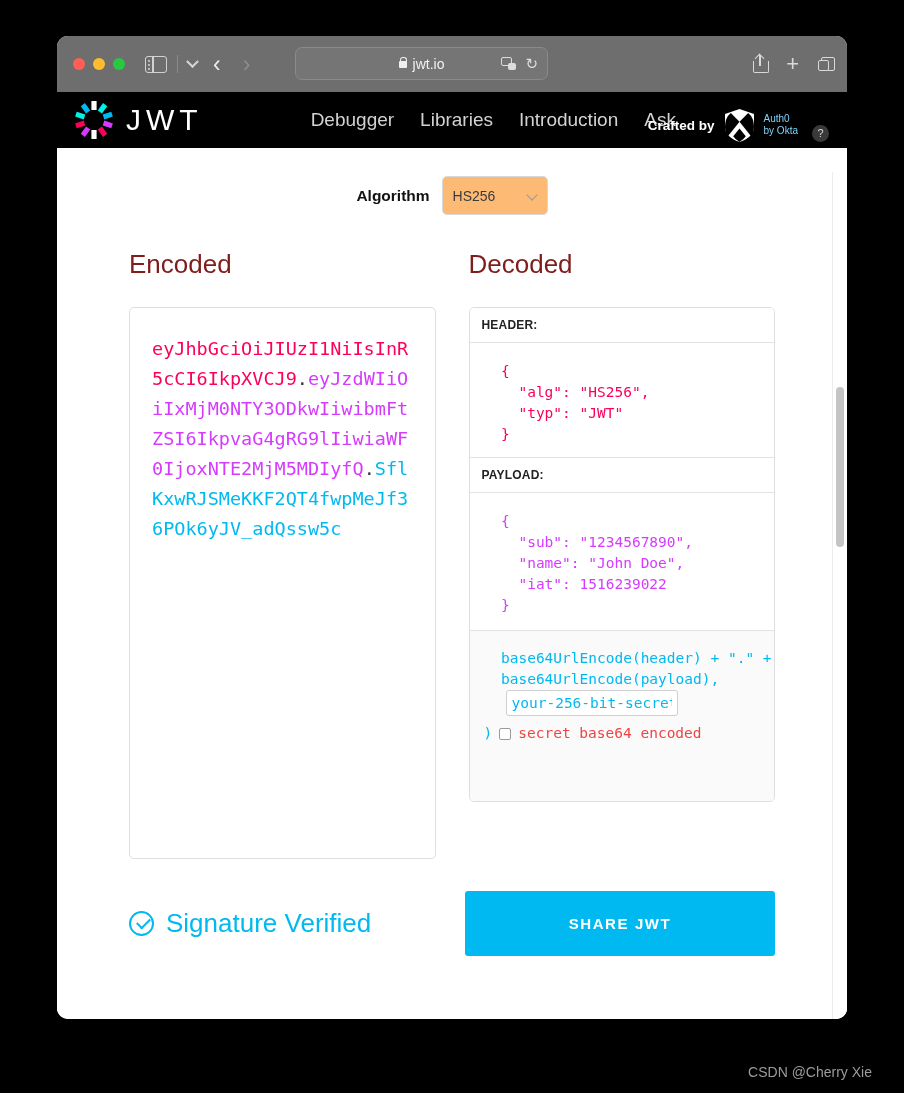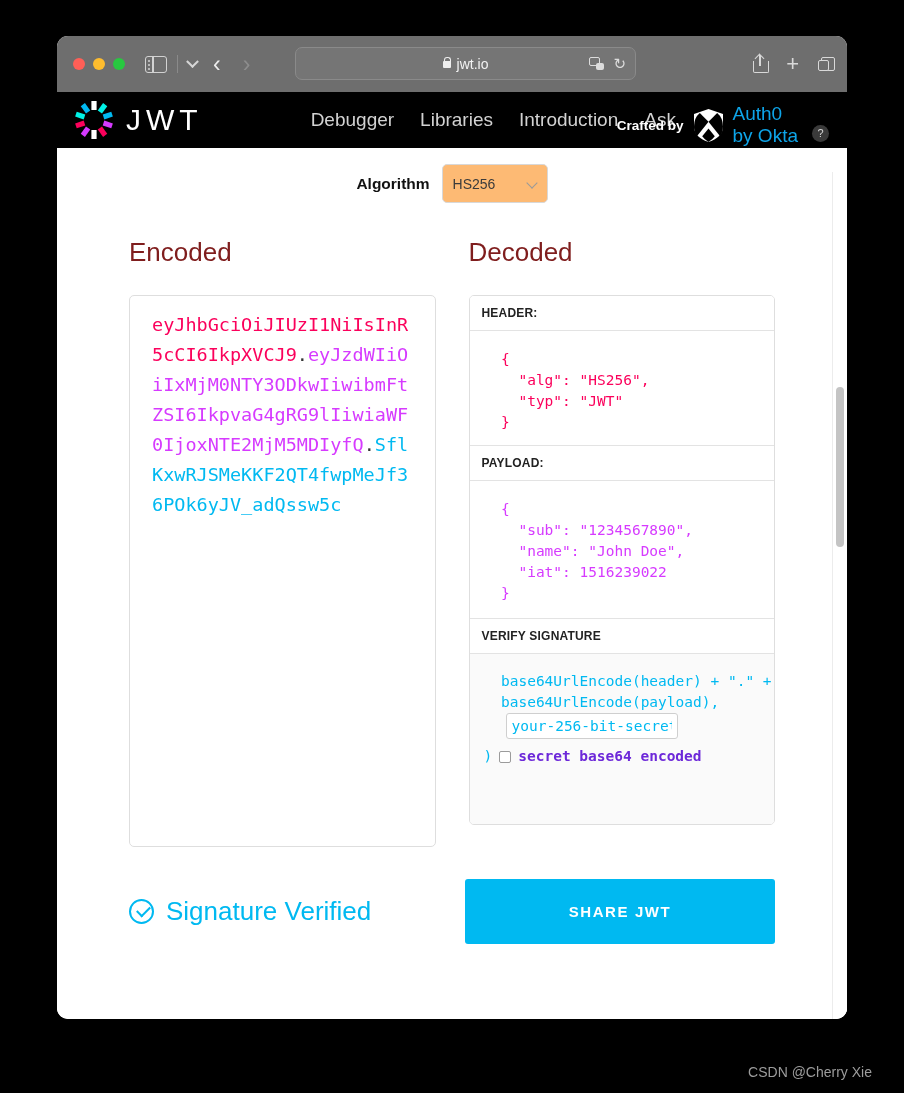--- a/index.html
+++ b/index.html
@@ -44,21 +44,21 @@
     box-shadow: 0 4px 0 #d8d8d8, 0 8px 0 #d8d8d8;
   }
   .divider-v { width: 1px; height: 18px; background: #8a8a8a; margin: 0 10px; }
   .chev-d { width: 9px; height: 9px; border-right: 2px solid #dcdcdc; border-bottom: 2px solid #dcdcdc; transform: rotate(45deg) translate(-2px,-2px); }
   .arrow { font-size: 23px; line-height: 1; font-weight: 300; }
   .arrow.back { color: #ededed; margin-left: 16px; }
   .arrow.fwd { color: #8d8d8d; margin-left: 22px; }
 
   .urlbar {
     position: absolute; left: 238px; top: 11px;
-    width: 341px; height: 33px;
+    width: 253px; height: 33px;
     background: #757575; border: 1px solid #8a8a8a; border-radius: 7px;
     display: flex; align-items: center; justify-content: center;
     color: #f2f2f2; font-size: 14px;
   }
   .url-center { display: flex; align-items: center; gap: 6px; }
   .lock {
     width: 8px; height: 7px; background: #eee; border-radius: 1px; position: relative; margin-top: 2px;
   }
   .lock::before {
     content: ""; position: absolute; left: 1.6px; top: -4px;
@@ -97,51 +97,51 @@
   .logo-wrap { display: flex; align-items: center; gap: 13px; }
   .logo-mark { width: 38px; height: 38px; position: relative; }
   .logo-word { font-size: 30px; color: #fff; letter-spacing: 5px; font-weight: 400; }
 
   .nav { display: flex; gap: 26px; margin-left: 108px; }
   .nav a { color: #d2d2d2; font-size: 19px; text-decoration: none; }
 
   .crafted { position: absolute; right: 18px; display: flex; align-items: center; gap: 10px; margin-top: 10px; }
   .crafted-label { color: #fff; font-size: 13.5px; font-weight: bold; }
   .okta-shield { width: 29px; height: 33px; }
-  .okta-text { color: #0ea5e9; font-size: 19px; line-height: 1.16; }
+  .okta-text { color: #7dd3fc; font-size: 10px; line-height: 1.16; }
   .help-badge {
     width: 17px; height: 17px; border-radius: 50%; background: #3a3a3a;
     color: #d6d6d6; font-size: 11px; display: flex; align-items: center; justify-content: center;
     margin-left: 4px; margin-top: 16px;
   }
 
   .algo-row {
     display: flex; align-items: center; justify-content: center; gap: 12px;
-    padding-top: 16px;
+    padding-top: 28px;
   }
   .algo-label { font-size: 15.5px; font-weight: bold; color: #111; }
   .algo-select {
     width: 106px; height: 39px; border: 1px solid #d8d8d8; border-radius: 5px;
     display: flex; align-items: center; padding: 0 10px; position: relative;
     font-size: 14px; color: #3b3b3b; background: #fdba74;
   }
   .algo-select .chev {
     position: absolute; right: 11px; top: 14px;
     width: 8px; height: 8px;
     border-right: 1.6px solid #9a9a9a; border-bottom: 1.6px solid #9a9a9a;
     transform: rotate(45deg);
   }
 
   .cols { display: flex; padding: 0 72px 0 72px; margin-top: 34px; gap: 33px; }
   .col { flex: 1; min-width: 0; }
   .col-title { font-size: 26px; font-weight: 400; color: #7f1d1d; margin-bottom: 27px; }
 
   .encoded-box {
     border: 1px solid #dedede; border-radius: 5px; background: #fff;
-    padding: 14px 22px; height: 552px;
+    padding: 26px 22px; height: 552px;
     font-family: "DejaVu Sans Mono", monospace;
     font-size: 18.5px; line-height: 30px;
     word-break: break-all; overflow: hidden;
   }
   .t-red { color: #fb015b; }
   .t-purple { color: #d63aff; }
   .t-blue { color: #00b9f1; }
   .t-dot { color: #333; }
 
   .decoded-box { border: 1px solid #dedede; border-radius: 5px; overflow: hidden; }
@@ -164,21 +164,21 @@
   .sig-line { white-space: pre; }
   .secret-input {
     display: inline-block; width: 172px; height: 26px;
     border: 1px solid #cfcfcf; border-radius: 3px; background: #fff;
     color: #00b9f1; font-family: "DejaVu Sans Mono", monospace; font-size: 14.5px;
     padding: 0 5px; line-height: 24px; margin-left: 22px; vertical-align: middle;
   }
   .sig-last { display: flex; align-items: center; gap: 7px; margin-top: 7px; }
   .paren { font-family: "DejaVu Sans Mono", monospace; font-size: 14.5px; }
   .b64-check { width: 12px; height: 12px; border: 1px solid #9b9b9b; border-radius: 2px; background: #fff; }
-  .b64-label { font-family: "DejaVu Sans Mono", monospace; font-size: 14.5px; font-weight: bold; color: #6d28d9; text-align: right; }
+  .b64-label { font-family: "DejaVu Sans Mono", monospace; font-size: 14.5px; font-weight: normal; color: #ef4444; text-align: right; }
 
   .footer-row { display: flex; padding: 0 72px; margin-top: 32px; gap: 26px; align-items: center; }
   .verified { display: flex; align-items: center; gap: 12px; flex: 1; }
   .check-circle {
     width: 25px; height: 25px; border-radius: 50%; border: 2px solid #00b9f1;
     position: relative;
   }
   .check-circle::after {
     content: ""; position: absolute; left: 5.5px; top: 4.5px;
     width: 11px; height: 6px;
@@ -335,21 +335,20 @@
     "typ": "JWT"
   }</div>
 
             <div class="sec-label">PAYLOAD:</div>
             <div class="sec-body payload-body">  {
     "sub": "1234567890",
     "name": "John Doe",
     "iat": 1516239022
   }</div>
 
-            <div class="sec-label">VERIFY SIGNATURE</div>
             <div class="sec-body sig-body">
               <div class="sig-line">  base64UrlEncode(header) + "." +</div>
               <div class="sig-line">  base64UrlEncode(payload),</div>
               <input class="secret-input" type="text" value="your-256-bit-secret" style="">
               <div class="sig-last">
                 <span class="paren">)</span>
                 <span class="b64-check"></span>
                 <span class="b64-label">secret base64 encoded</span>
               </div>
             </div>

